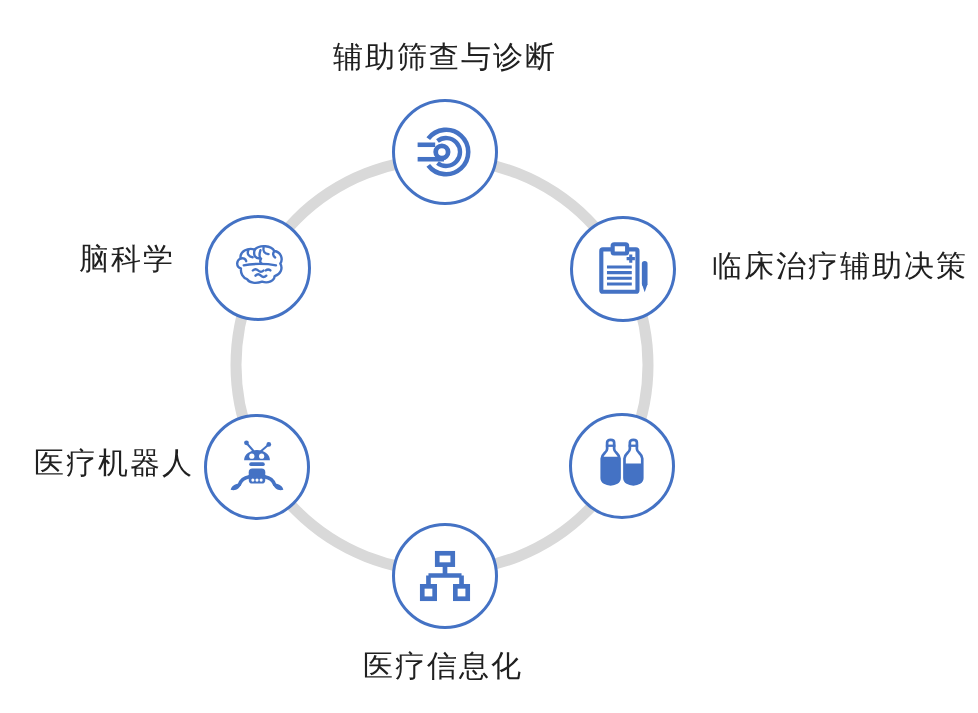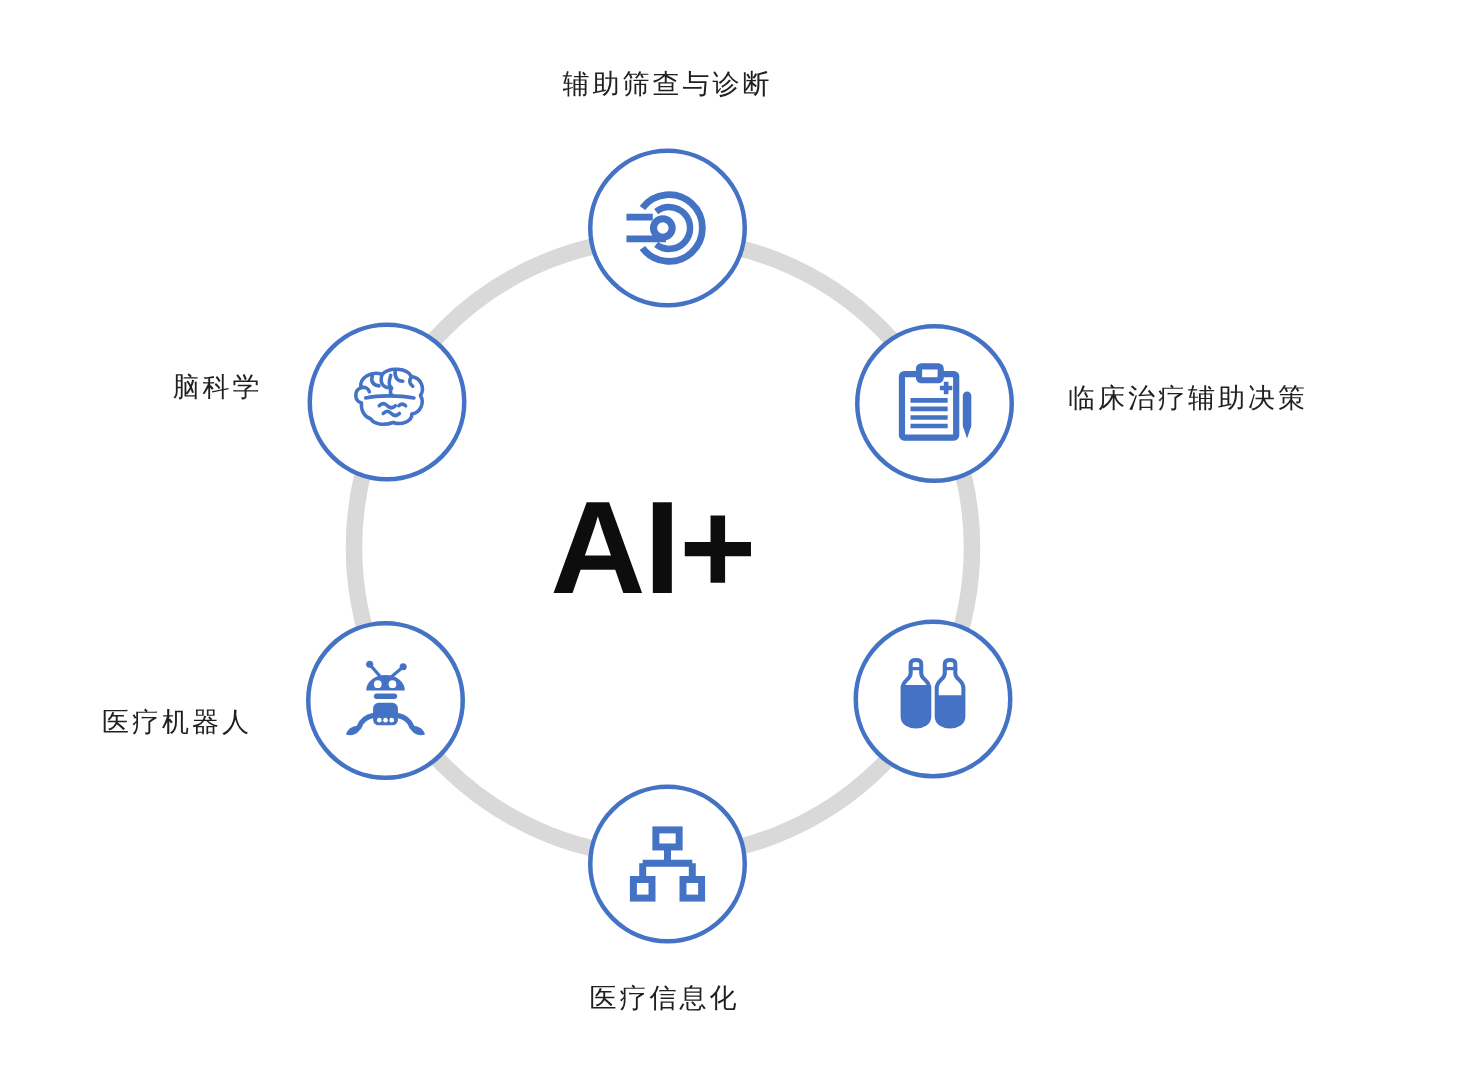--- a/index.html
+++ b/index.html
@@ -29,51 +29,50 @@
   .node .icon{display:block;width:62px;height:62px;color:var(--accent);}
   .node .icon svg{display:block;width:100%;height:100%;}
   .node-top{left:392px;top:99px;}
   .node-upper-right{left:570px;top:216px;}
   .node-lower-right{left:569px;top:413px;}
   .node-bottom{left:392px;top:523px;}
   .node-lower-left{left:204px;top:414px;}
   .node-upper-left{left:205px;top:215px;}
   .node-label{
     position:absolute;
-    font-size:18px;
+    font-size:30px;
     letter-spacing:2px;
     color:var(--text);
     white-space:nowrap;
     line-height:32px;
   }
   .label-top{left:445px;top:41px;transform:translateX(-50%);}
   .label-upper-right{left:712px;top:250px;}
   .label-lower-right{left:712px;top:447px;}
   .label-bottom{left:443px;top:650px;transform:translateX(-50%);}
-  .label-lower-left{right:810px;top:447px;margin-top:19px;}
+  .label-lower-left{right:784px;top:447px;}
   .label-upper-left{right:803px;top:243px;margin-left:24px;}
   .center-label{
     position:absolute;left:435px;top:365px;
     transform:translate(-50%,-50%);
     font-size:88px;font-weight:bold;
     letter-spacing:-1px;
     color:#0d0d0d;
     font-family:"Liberation Sans","DejaVu Sans",sans-serif;
   }
 </style>
 </head>
 <body>
 
 <div class="canvas">
 
   <svg class="ring" width="440" height="440" aria-hidden="true">
     <circle cx="220" cy="220" r="206" fill="none" stroke="#D9D9D9" stroke-width="11"></circle>
   </svg>
 
-  <div class="center-label">AI+</div>
 
   <div class="node node-top">
     <span class="icon">
       <svg viewBox="0 0 60 60" fill="none" stroke="currentColor">
         <path d="M13.8 17.1 A21.5 21.5 0 1 1 13.8 42.9" stroke-width="4.4"></path>
         <path d="M22.7 19.4 A13.5 13.5 0 1 1 22.7 40.6" stroke-width="4.2"></path>
         <circle cx="27" cy="30" r="6" stroke-width="4.6"></circle>
         <path d="M3.5 23 H20.5" stroke-width="4.4"></path>
         <path d="M3.5 37 H29" stroke-width="4.4"></path>
       </svg>

